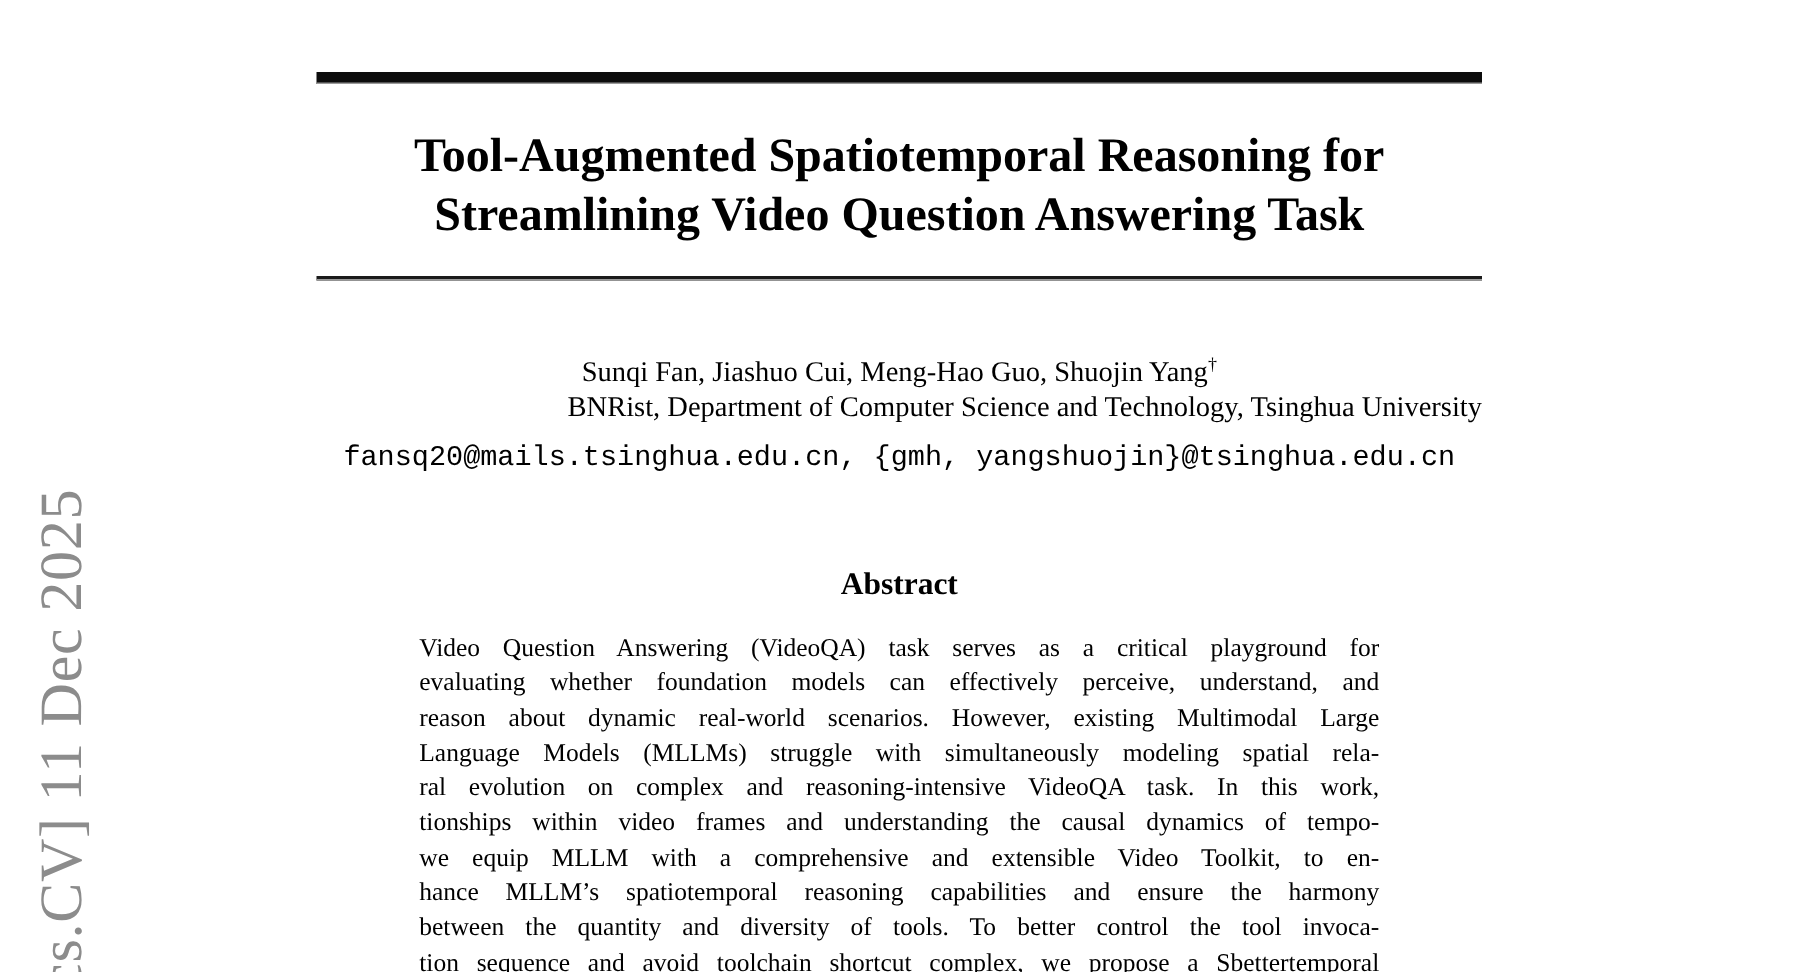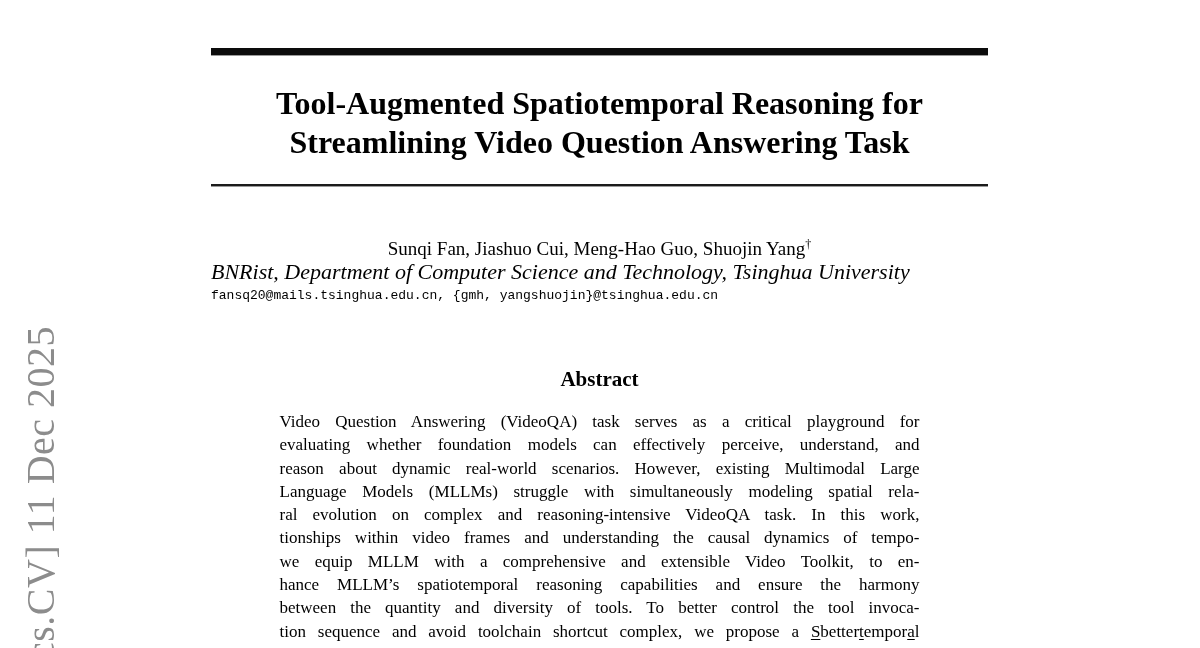--- a/index.html
+++ b/index.html
@@ -70,32 +70,31 @@
     font-size: 19px;
     line-height: 23px;
   }
   .authors sup {
     font-size: 12px;
     vertical-align: super;
     line-height: 0;
   }
 
   .affiliation {
-    text-align: left;
-    font-size: 22px;
+    text-align: right;
+    font-size: 19px;
     line-height: 23px;
-    font-style: italic;
   }
 
   .email {
-    text-align: left;
+    text-align: center;
     font-family: "Liberation Mono", "DejaVu Sans Mono", monospace;
-    font-size: 13px;
+    font-size: 19px;
     line-height: 23px;
-    margin-top: 1px;
+    margin-top: 11px;
   }
 
   .abstract-heading {
     margin-top: 60px;
     text-align: center;
     font-weight: bold;
     font-size: 21px;
     line-height: 25px;
   }
 

